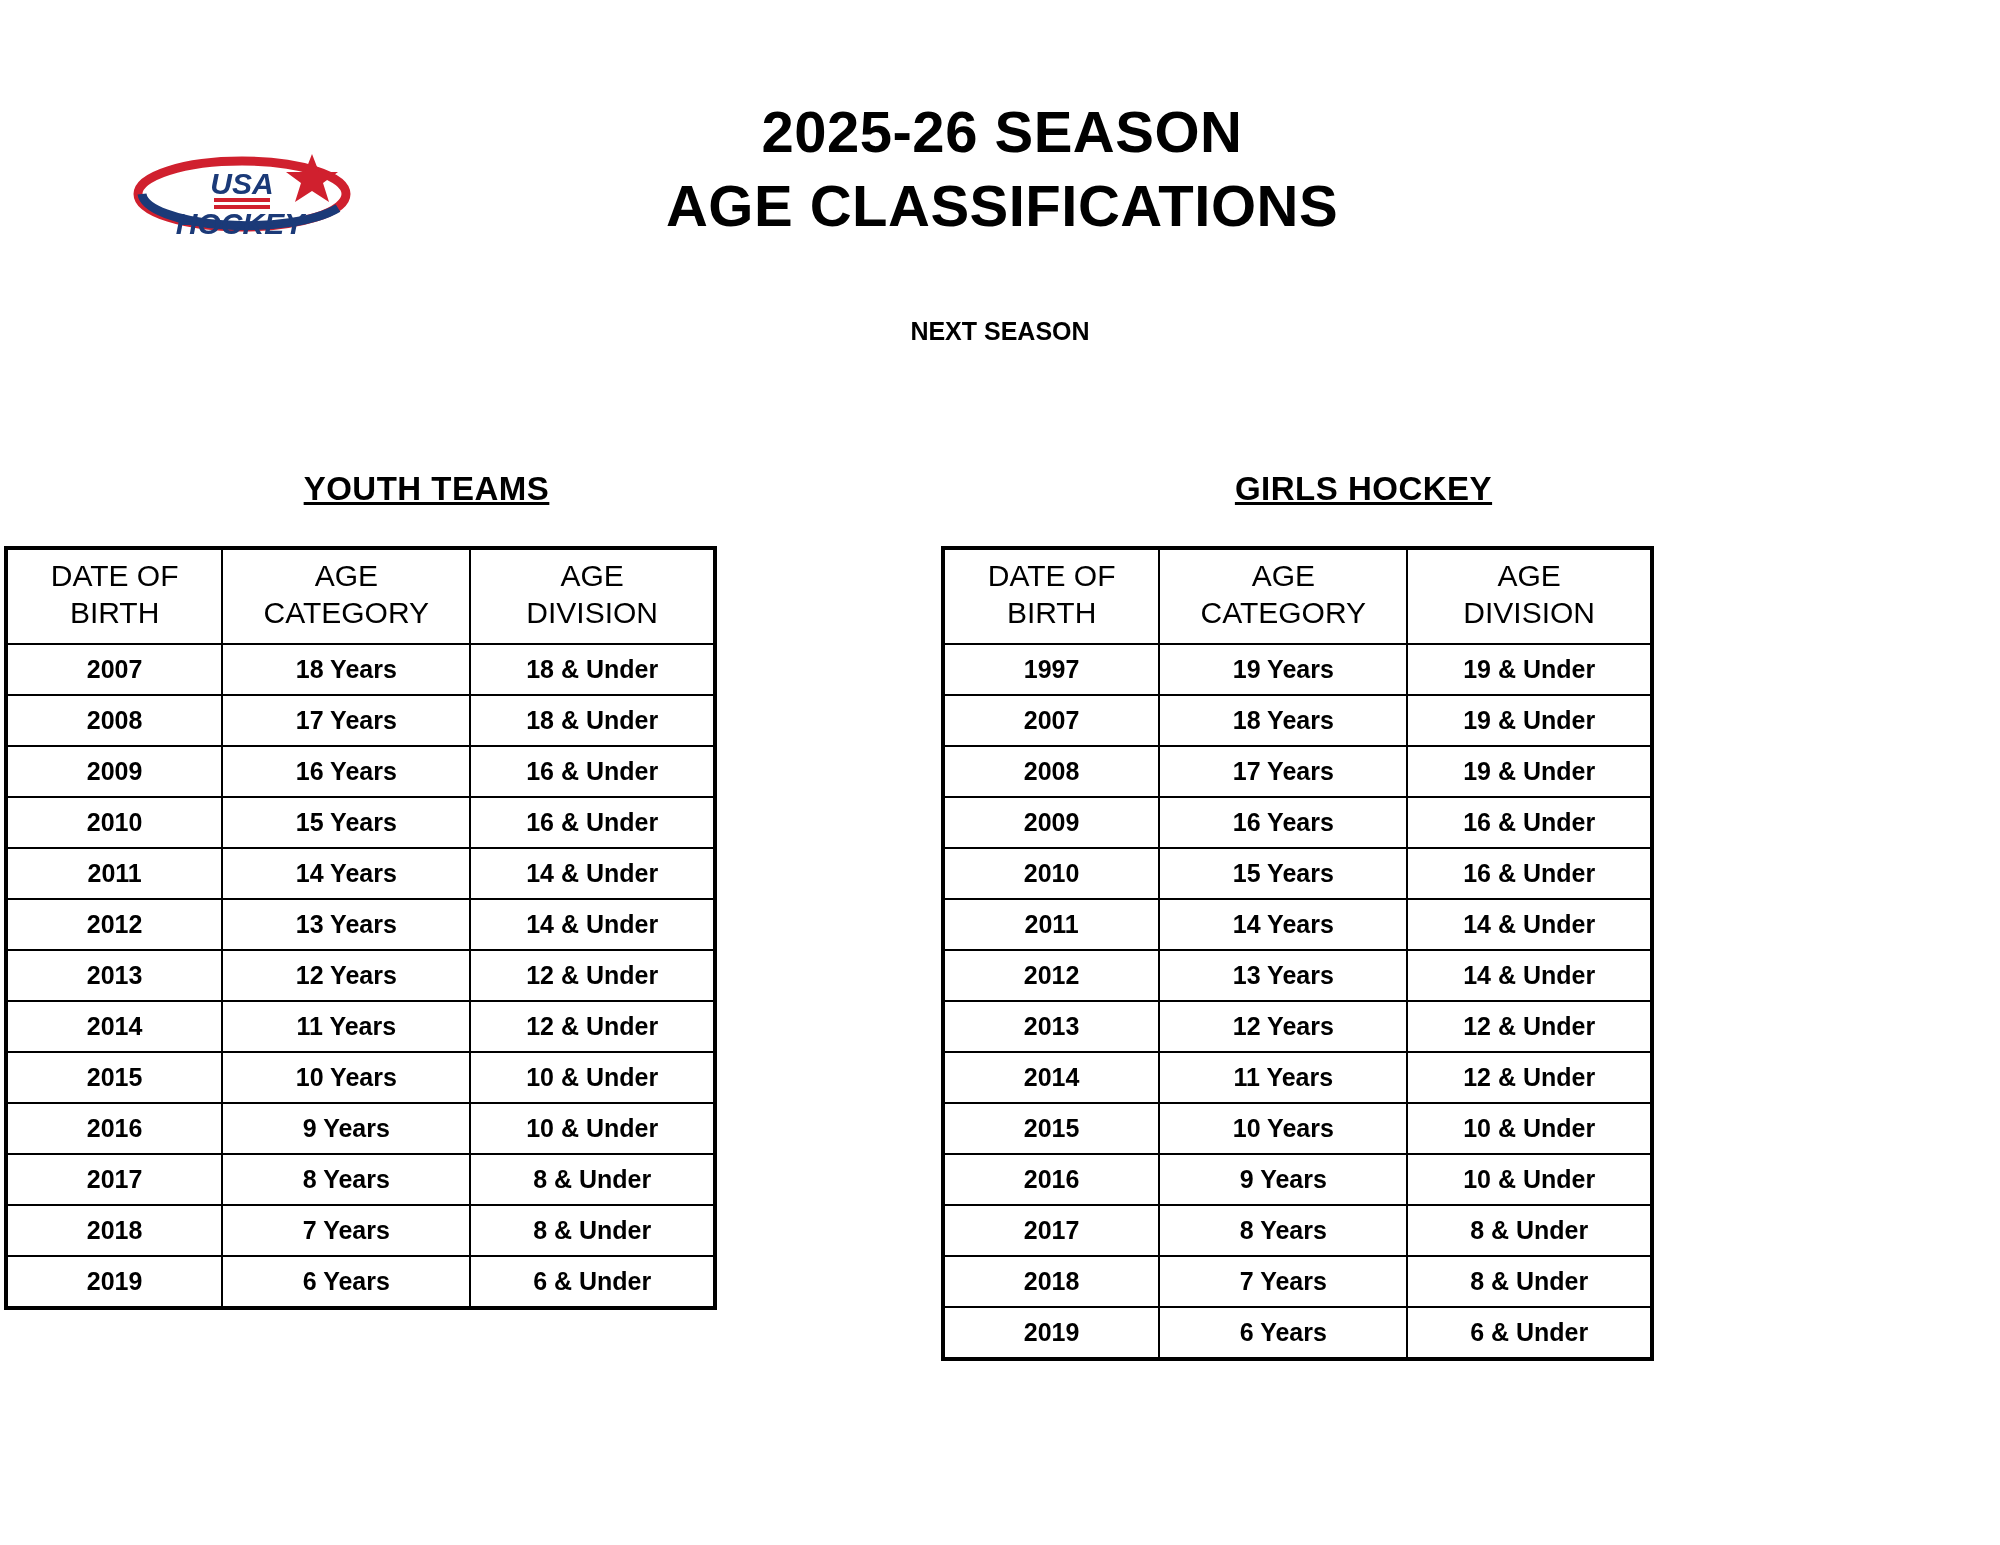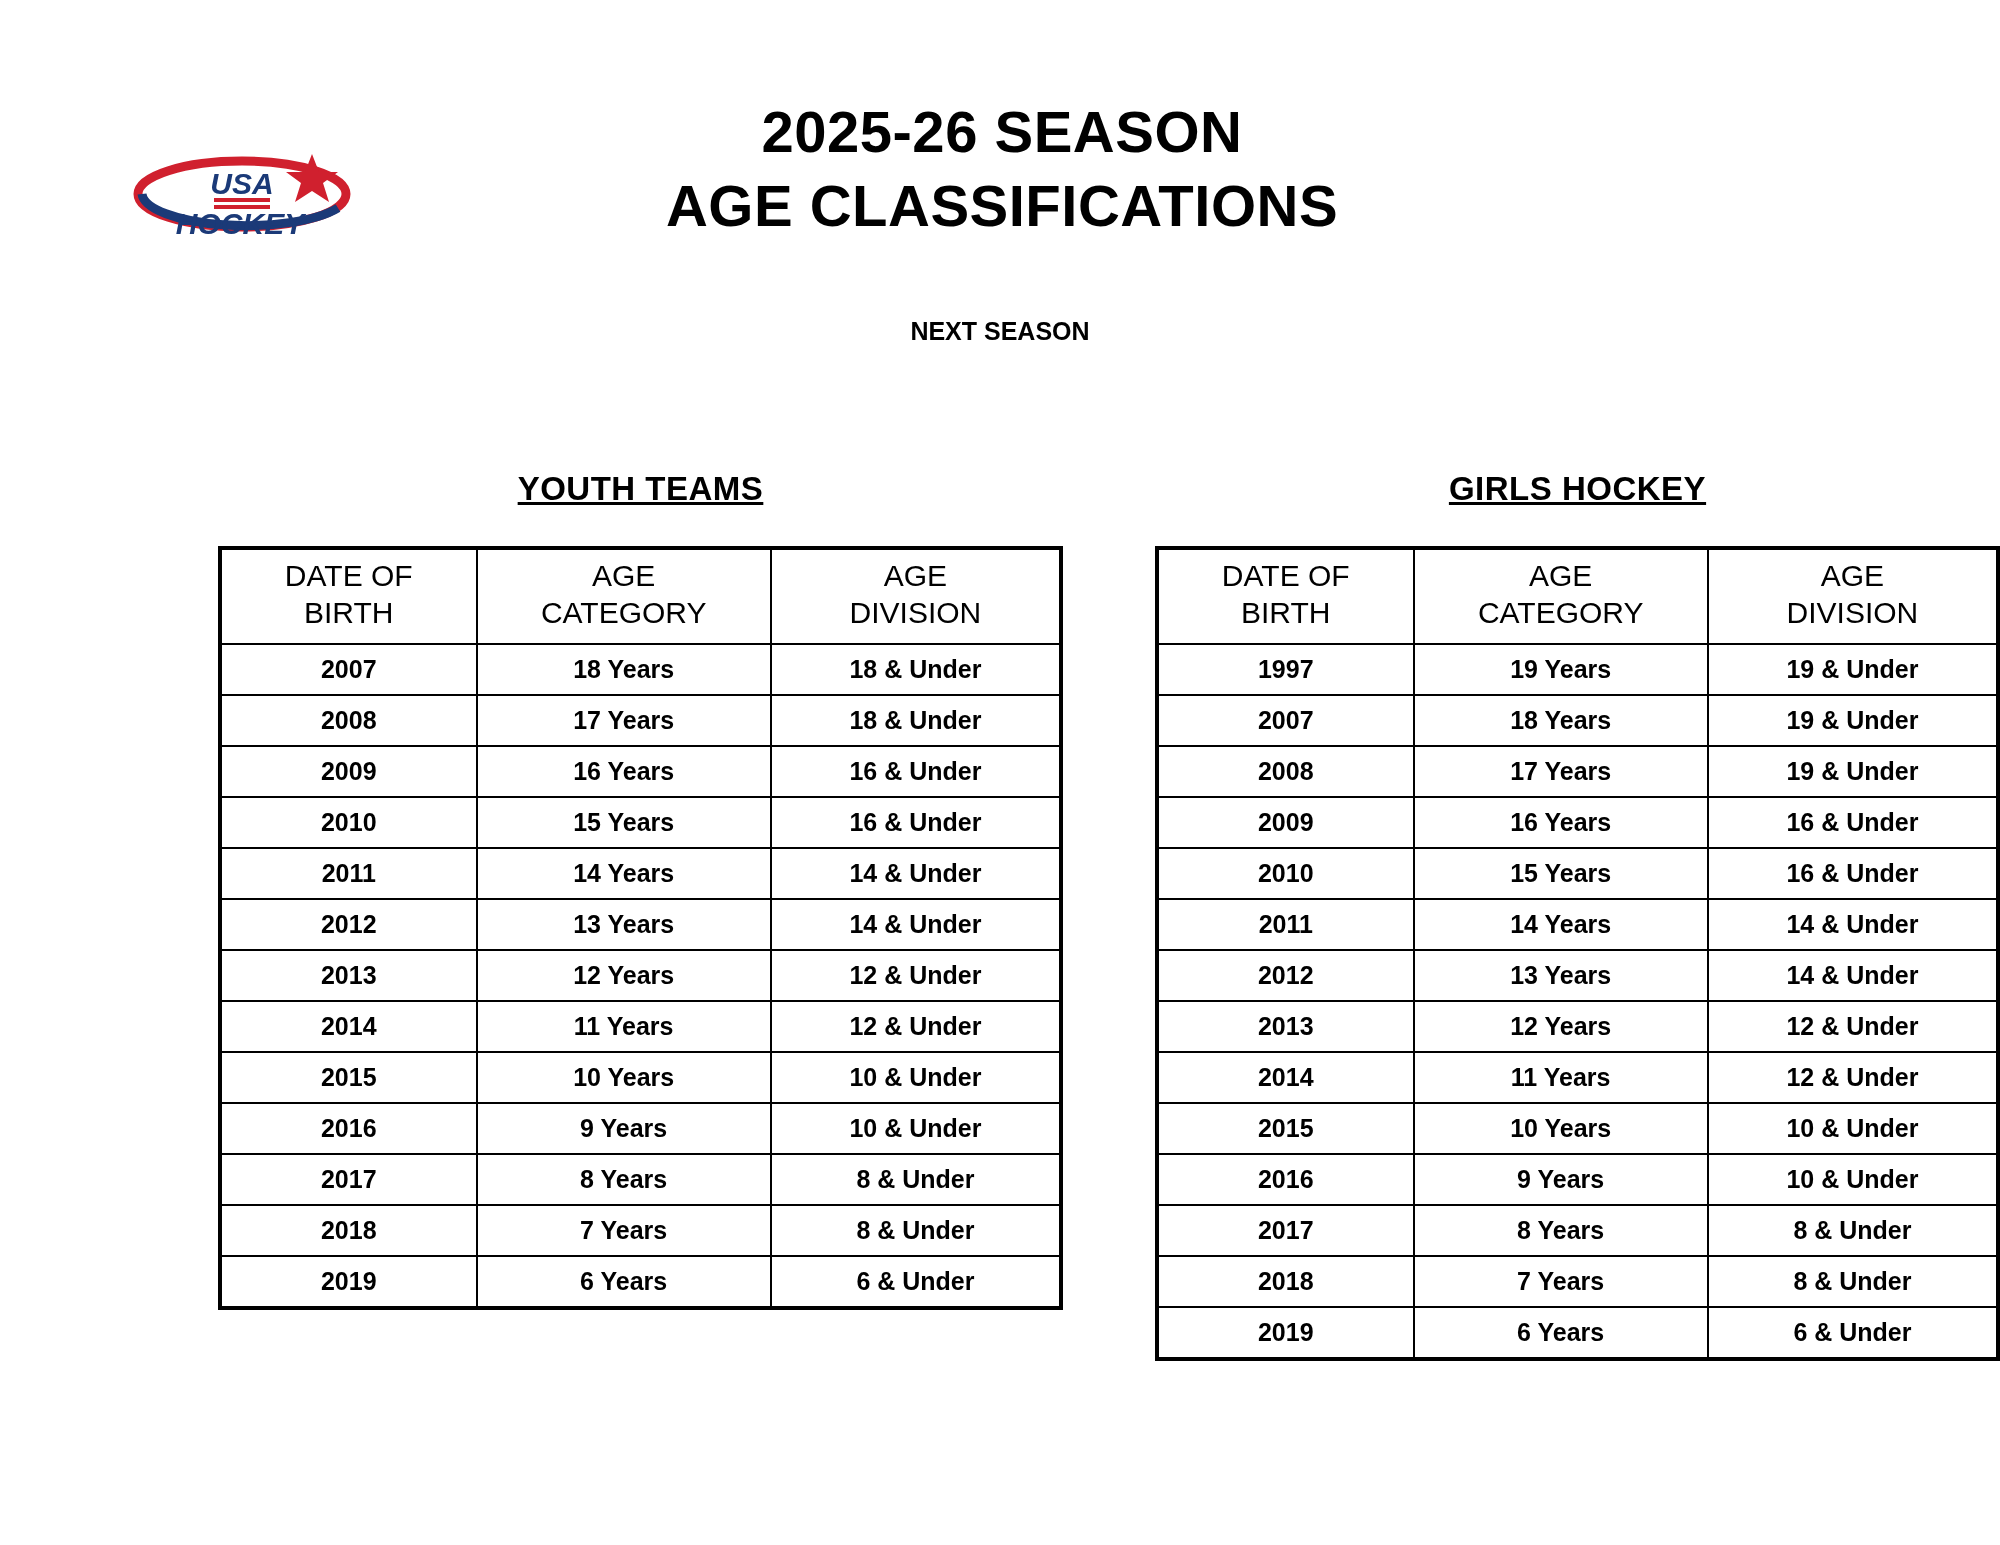--- a/index.html
+++ b/index.html
@@ -54,40 +54,40 @@
   .subtitle-line {
     font-size: 25px;
     font-weight: bold;
     line-height: 1.45;
   }
 
   
   .tables {
     position: absolute;
     top: 470px;
-    left: 13px;
+    left: 4px;
     right: 0;
     display: flex;
-    justify-content: flex-end;
+    justify-content: flex-start;
     gap: 92px;
   }
   .table-wrap {
     width: 845px;
   }
   .table-heading {
     text-align: center;
     font-size: 33px;
     font-weight: bold;
     text-decoration: underline;
     margin: 0 0 38px 0;
     letter-spacing: 0.5px;
   }
   table.grid {
     border-collapse: collapse;
-    width: 845px;
+    width: 713px;
     border: 4px solid #000;
     background: #fff;
     table-layout: fixed;
   }
   table.grid th,
   table.grid td {
     border: 2px solid #000;
     text-align: center;
     font-weight: bold;
   }

